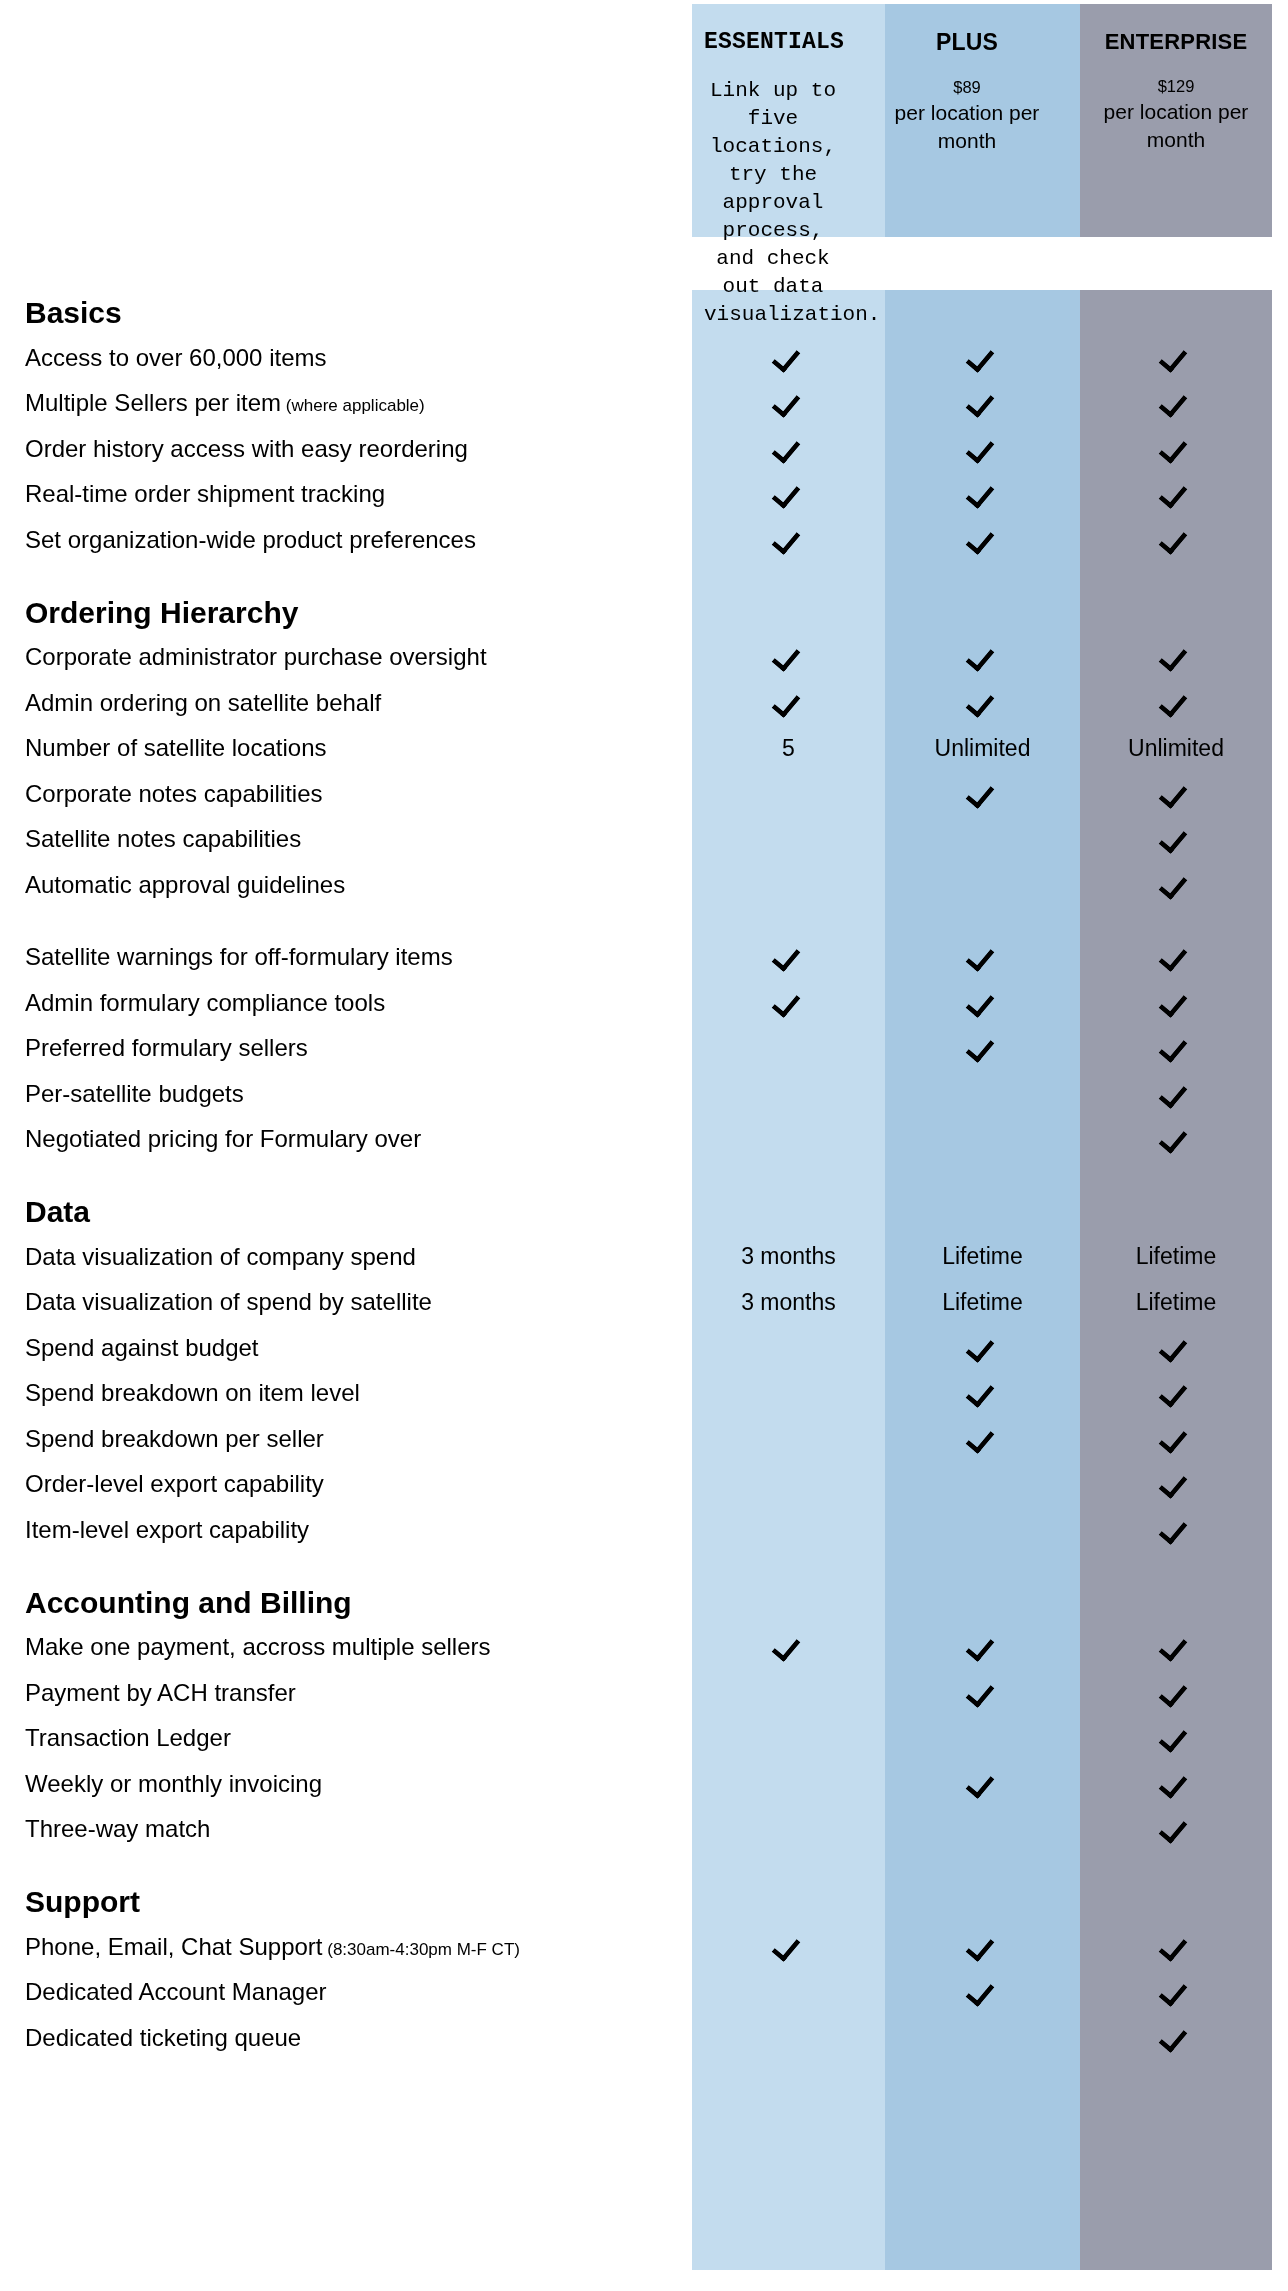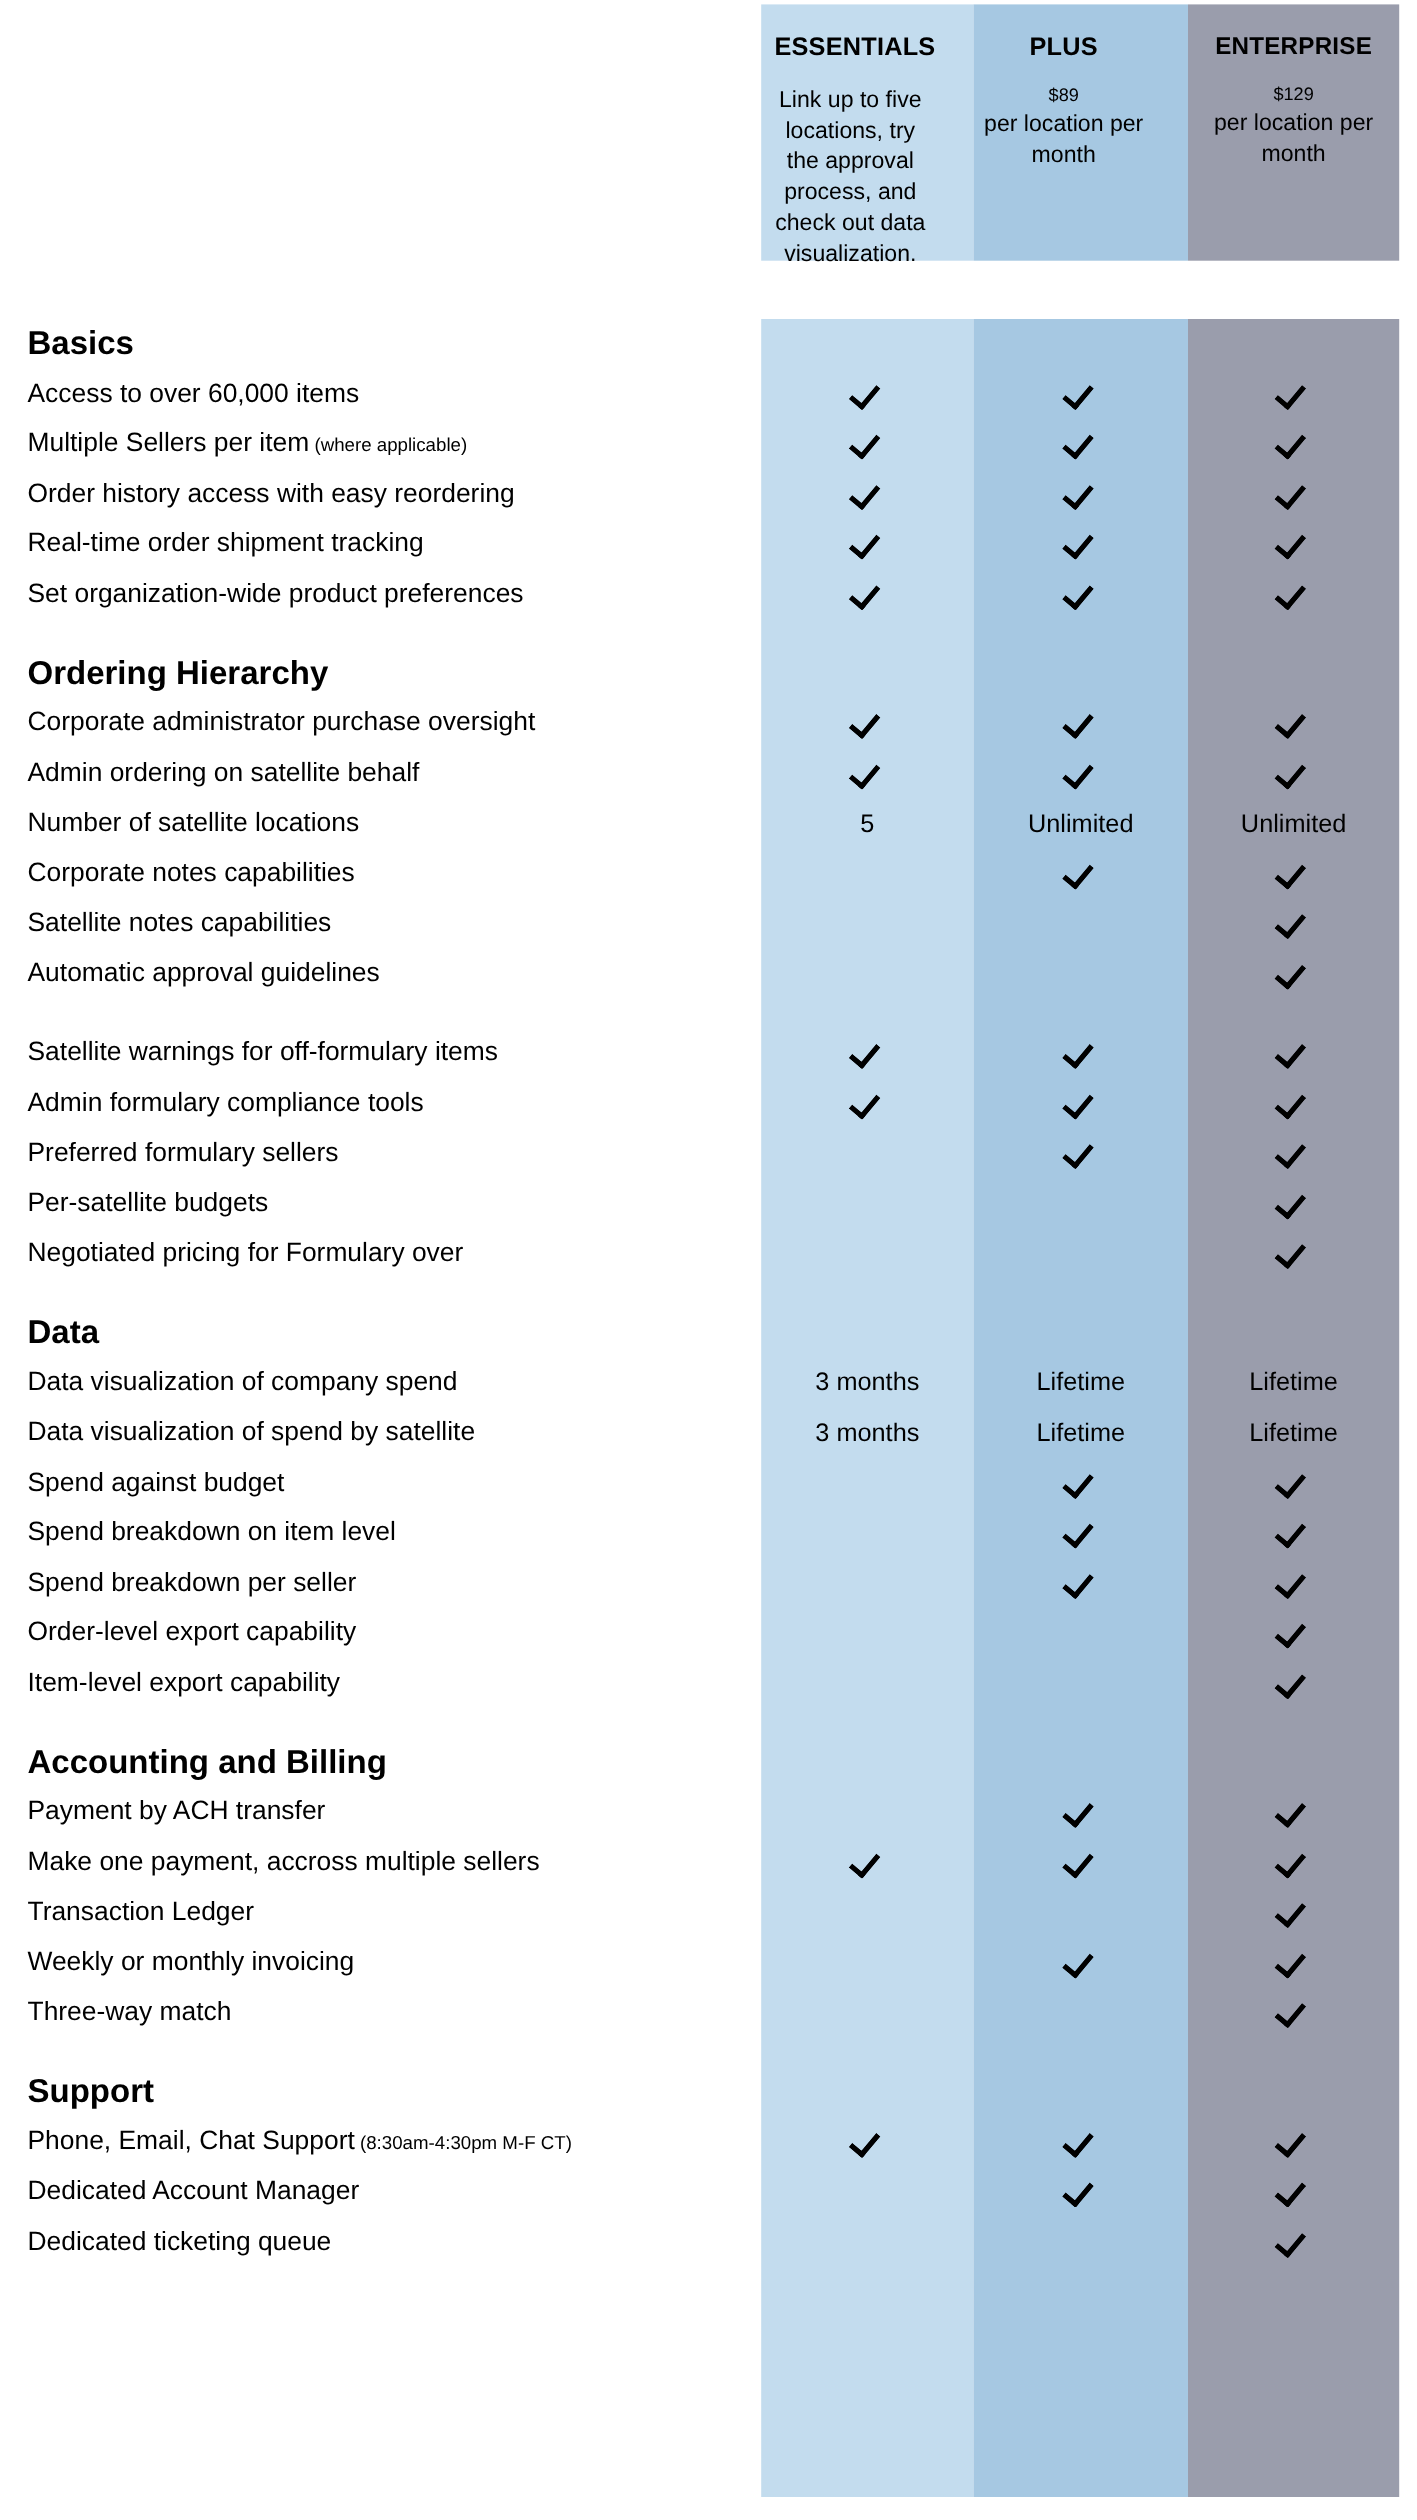--- a/index.html
+++ b/index.html
@@ -49,21 +49,21 @@
     left: 0; top: 4px;
     width: 1288px; height: 233px;
     display: flex;
   }
   .hdr-spacer { width: 692px; flex: none; }
   .hdr-cell {
     flex: none;
     padding: 26px 12px 0 12px;
     text-align: center;
   }
-  .hdr-cell.c0 { width: 162px; }
+  .hdr-cell.c0 { width: 162px; font-family: Liberation Mono, monospace; }
   .hdr-cell.c1 { width: 226px; }
   .hdr-cell.c2 { width: 192px; }
   .plan-name {
     font-size: 23px;
     font-weight: bold;
     letter-spacing: 0.2px;
     line-height: 1.1;
     margin-bottom: 22px;
     white-space: nowrap;
   }
@@ -423,34 +423,34 @@
       <div class="row-label"><span>Item-level export capability</span></div>
       <div class="cell c0"></div>
       <div class="cell c1"></div>
       <div class="cell c2">
         <span class="check"></span>
       </div>
     </div>
     <div class="section-gap"></div>
     <div class="section-title">Accounting and Billing</div>
     <div class="row">
+      <div class="row-label"><span>Make one payment, accross multiple sellers</span></div>
+      <div class="cell c0">
+        <span class="check"></span>
+      </div>
+      <div class="cell c1">
+        <span class="check"></span>
+      </div>
+      <div class="cell c2">
+        <span class="check"></span>
+      </div>
+    </div>
+    <div class="row">
       <div class="row-label"><span>Payment by ACH transfer</span></div>
       <div class="cell c0"></div>
-      <div class="cell c1">
-        <span class="check"></span>
-      </div>
-      <div class="cell c2">
-        <span class="check"></span>
-      </div>
-    </div>
-    <div class="row">
-      <div class="row-label"><span>Make one payment, accross multiple sellers</span></div>
-      <div class="cell c0">
-        <span class="check"></span>
-      </div>
       <div class="cell c1">
         <span class="check"></span>
       </div>
       <div class="cell c2">
         <span class="check"></span>
       </div>
     </div>
     <div class="row">
       <div class="row-label"><span>Transaction Ledger</span></div>
       <div class="cell c0"></div>

